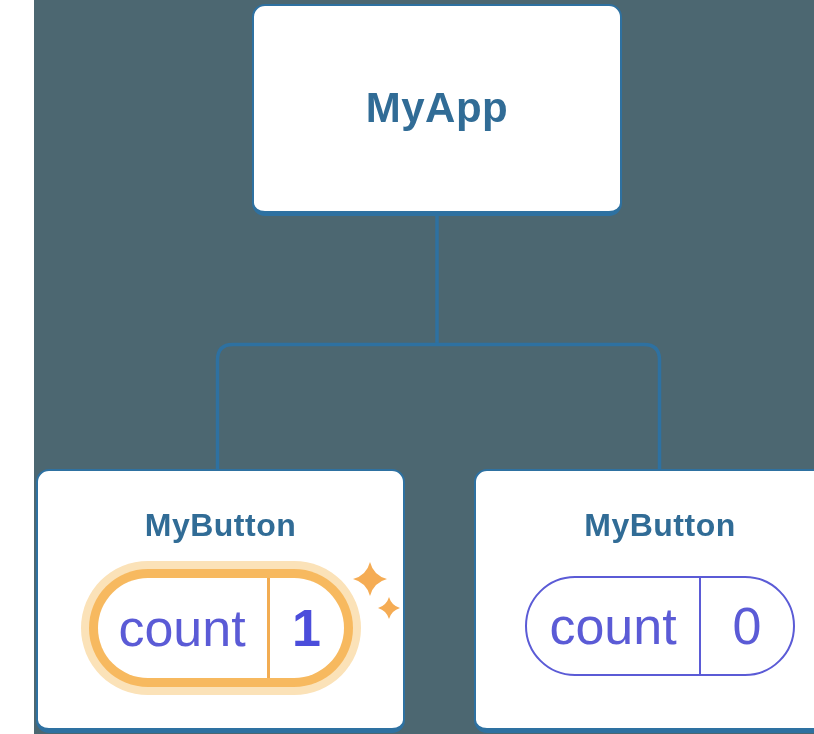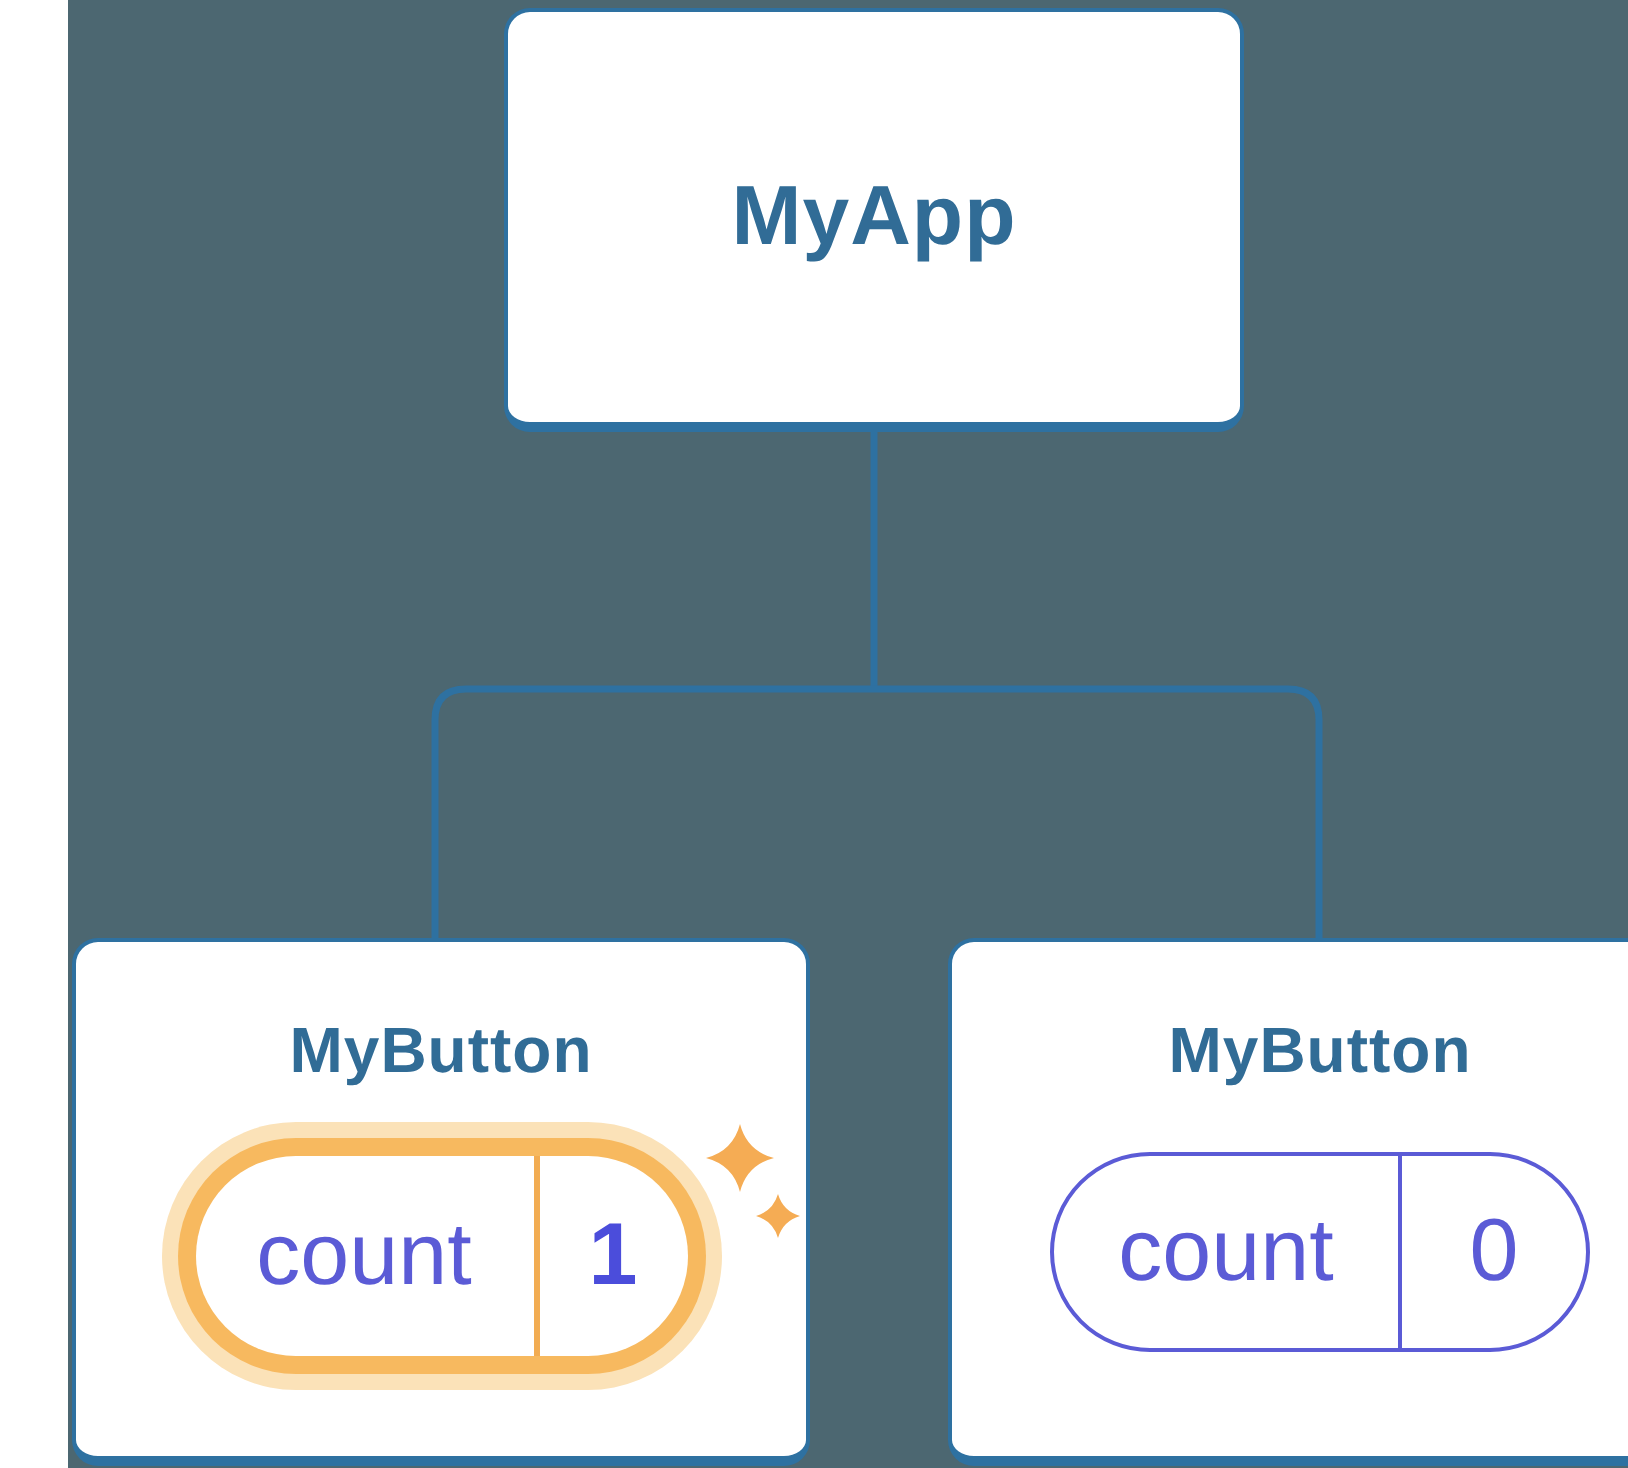--- a/index.html
+++ b/index.html
@@ -77,21 +77,21 @@
     width: 246px;
     margin-top: 34px;
     box-shadow:
       0 0 0 9px var(--orange, #F7B95F),
       0 0 0 17px var(--orange-halo, #FBE2B8);
   }
   .pill-label, .pill-value {
     display: flex;
     align-items: center;
     justify-content: center;
-    font-size: 44px;
+    font-size: 52px;
     color: var(--purple, #5B5BD6);
   }
   .pill-label { flex: 1; }
   .pill-value { width: 92px; }
   .pill.highlighted .pill-value {
     width: 74px;
     font-weight: bold;
     color: var(--purple-bold, #4B4DDB);
   }
   .pill-divider {

